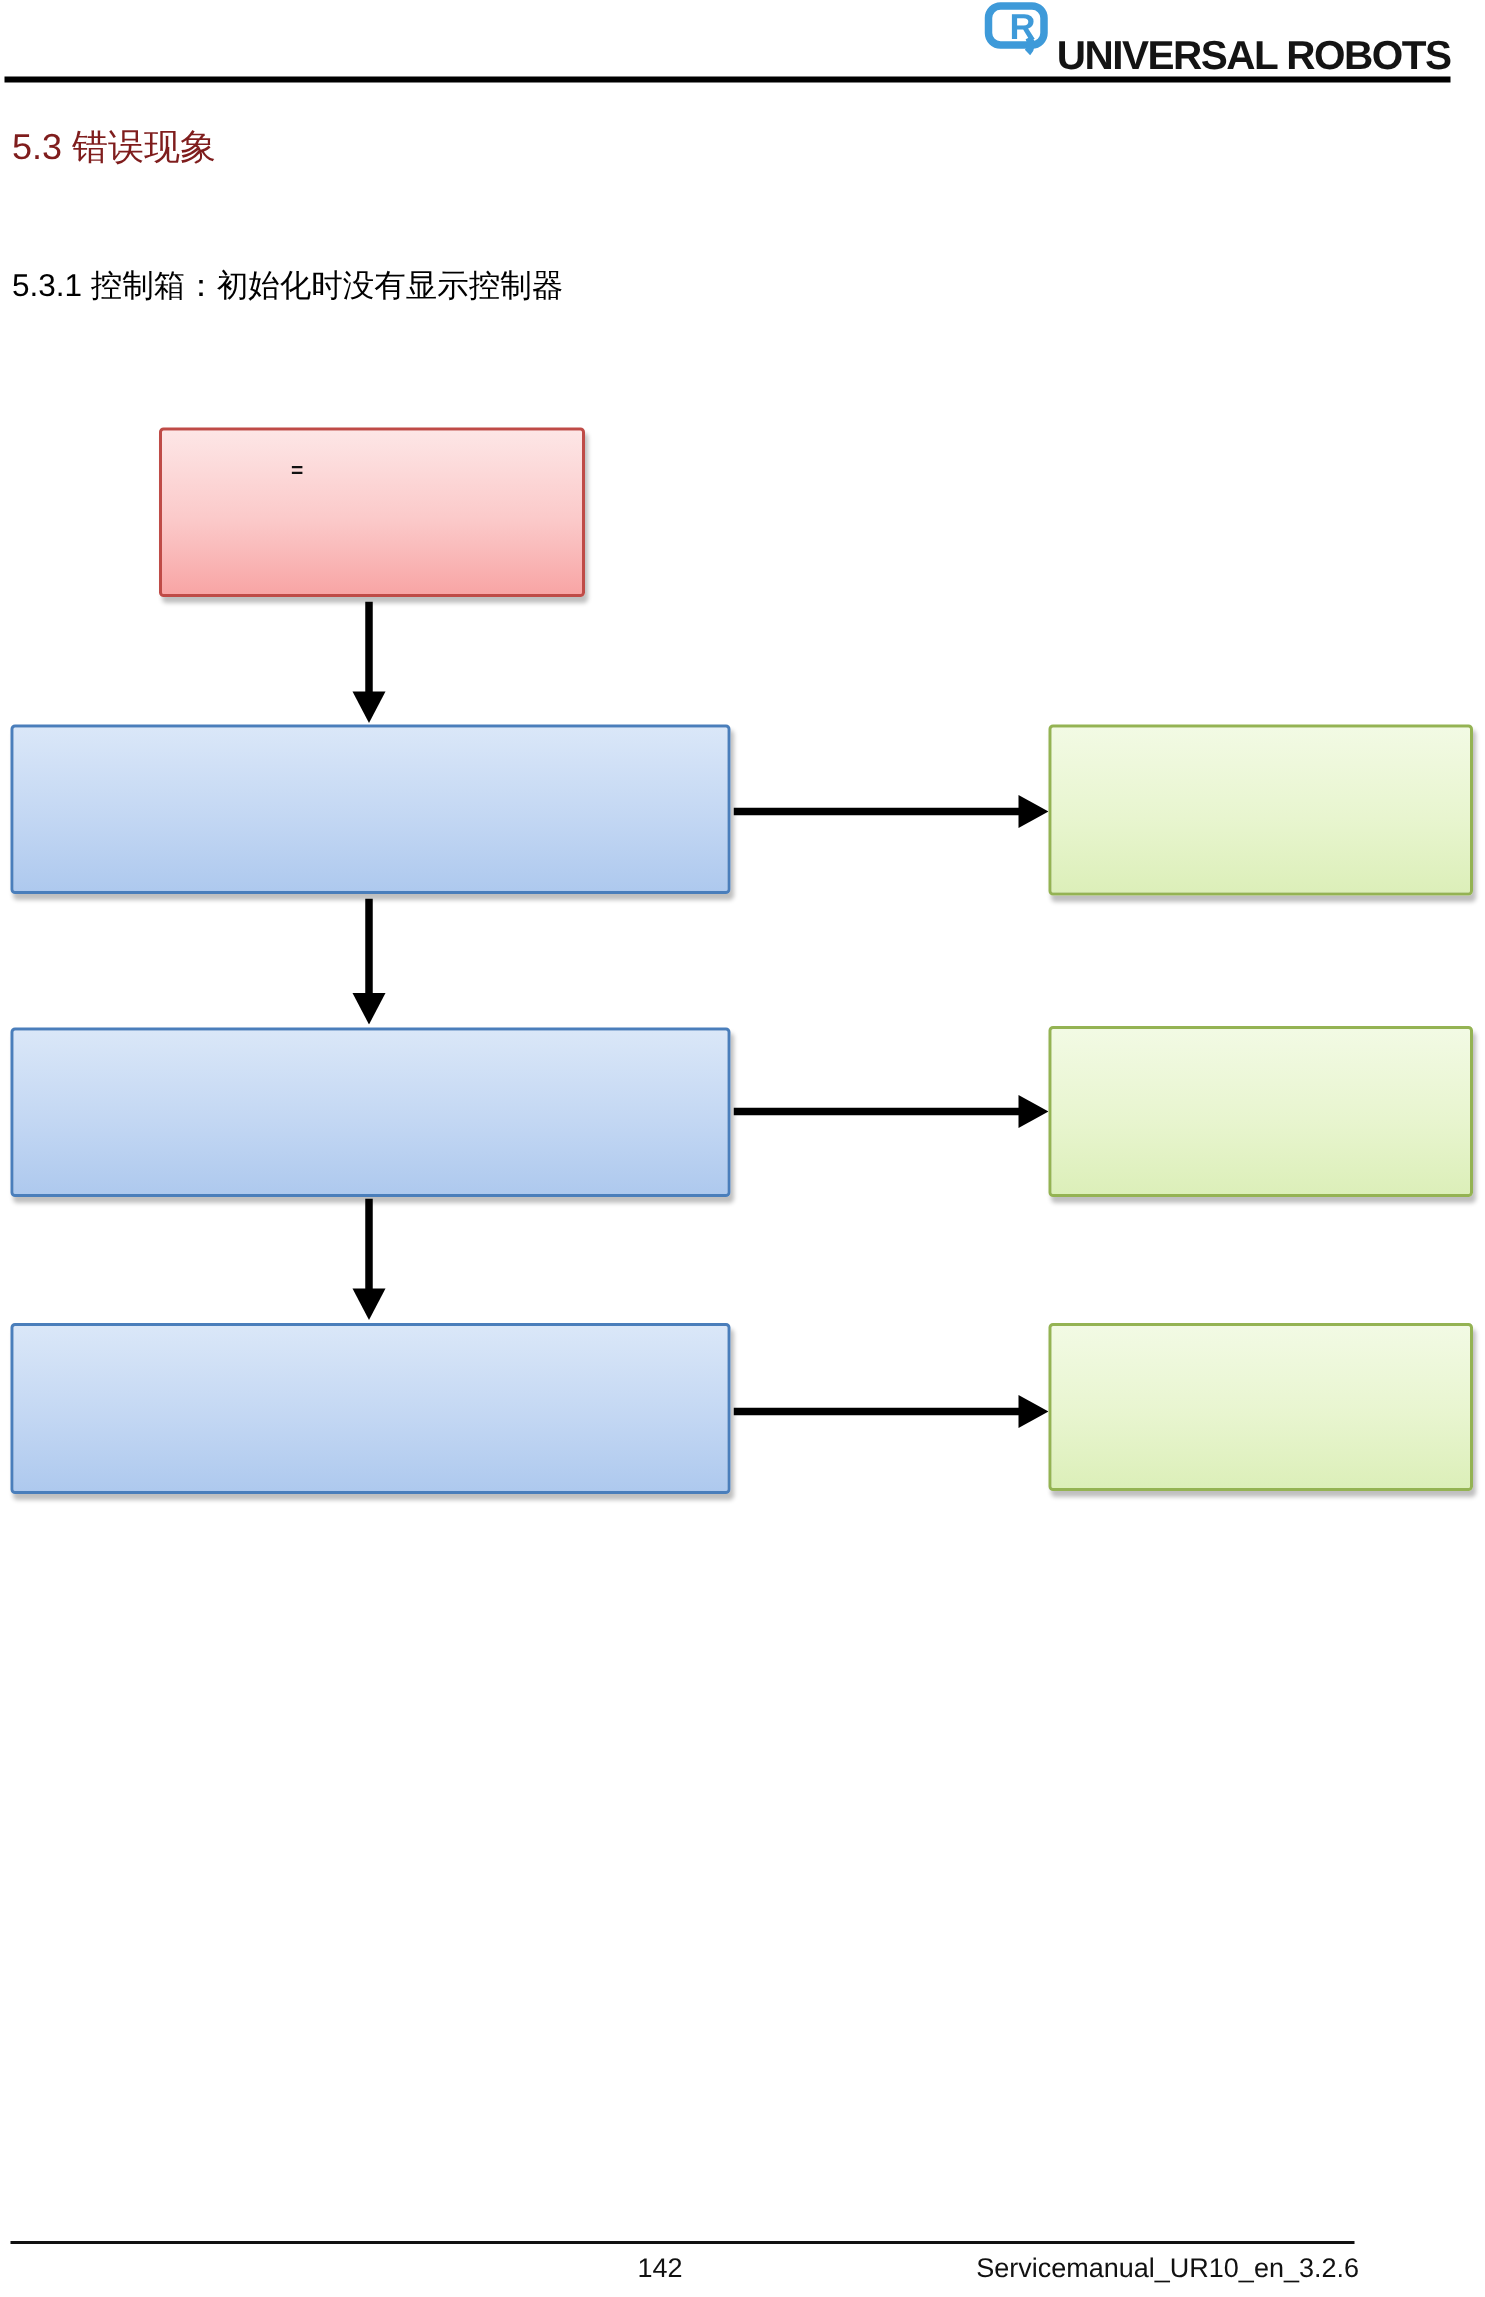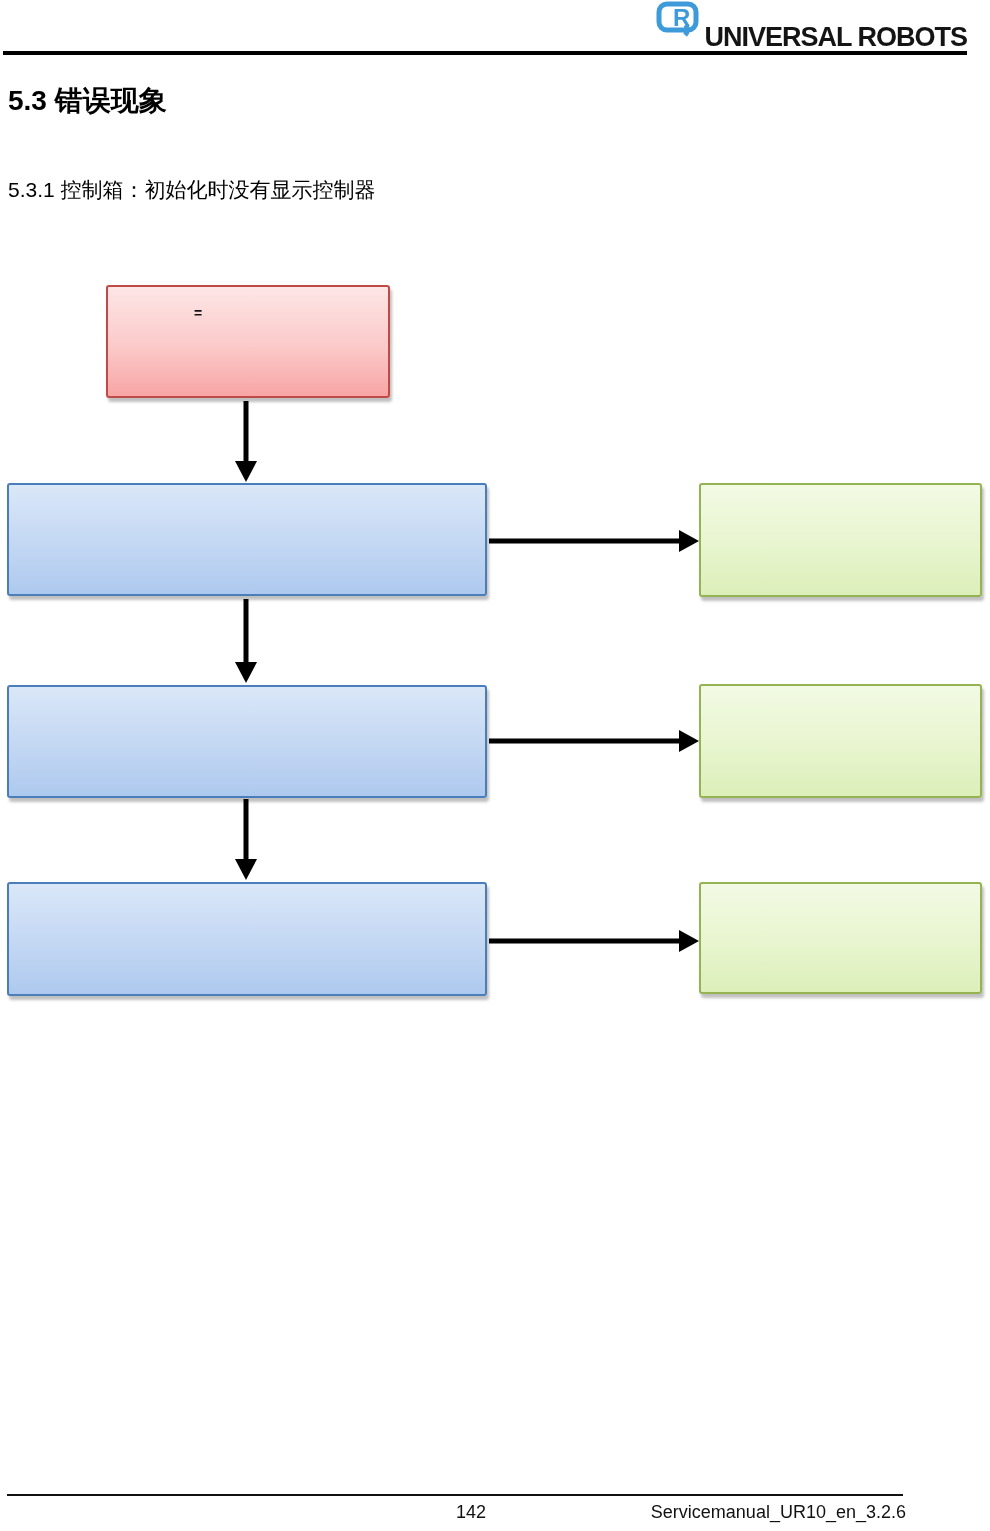--- a/index.html
+++ b/index.html
@@ -6,21 +6,21 @@
   .page{position:relative;width:990px;height:1531px;background:#ffffff;overflow:hidden;
         font-family:"Liberation Sans",sans-serif;color:#1a1a1a;}
 
   
   .logo-icon{position:absolute;left:656px;top:1px;width:44px;height:36px;}
   .brand{position:absolute;top:22px;right:23px;font-size:27px;font-weight:bold;
          letter-spacing:-1px;color:#141414;white-space:nowrap;}
   .header-rule{position:absolute;left:3px;top:51px;width:964px;height:4px;background:#000;}
 
   
-  .section-title{position:absolute;left:8px;top:82px;font-size:28px;font-weight:bold;color:#000000;}
+  .section-title{position:absolute;left:8px;top:82px;font-size:24px;font-weight:normal;color:#7f1d1d;}
   .subsection-title{position:absolute;left:8px;top:176px;font-size:21px;font-weight:normal;color:#000;}
 
   
   .box{position:absolute;border-radius:3px;box-shadow:2px 4px 3px rgba(0,0,0,0.25);}
   .box-start{left:106px;top:285px;width:280px;height:109px;
              border:2px solid #bf4b47;
              background:linear-gradient(180deg,#fde6e6 0%,#fbc9c9 55%,#f8a5a5 100%);}
   .start-label{position:absolute;left:86px;top:18px;font-size:14px;font-weight:bold;color:#111;}
   .box-step{left:7px;width:476px;height:109px;border:2px solid #4a7ebb;
             background:linear-gradient(180deg,#dae7f8 0%,#c3d7f3 55%,#aec9ee 100%);}
@@ -32,21 +32,21 @@
   .box-result.r1{top:483px;}
   .box-result.r2{top:684px;}
   .box-result.r3{top:882px;height:108px;}
   .box-label{position:absolute;left:0;top:0;width:100%;height:100%;}
 
   
   .arr{position:absolute;}
 
   
   .footer-rule{position:absolute;left:7px;top:1494px;width:896px;height:2px;background:#111;}
-  .page-number{position:absolute;left:411px;top:1502px;width:120px;text-align:center;
+  .page-number{position:absolute;left:425px;top:1502px;width:120px;text-align:left;
                font-size:18px;color:#111;}
   .doc-id{position:absolute;right:84px;top:1502px;font-size:18px;color:#111;white-space:nowrap;}
 </style>
 </head>
 <body>
 
 <div class="page">
 
   <svg class="logo-icon" viewBox="0 0 44 36" xmlns="http://www.w3.org/2000/svg">
     <rect x="3" y="3" width="37" height="26" rx="8" ry="8" fill="none" stroke="#3e9ad9" stroke-width="5"></rect>

